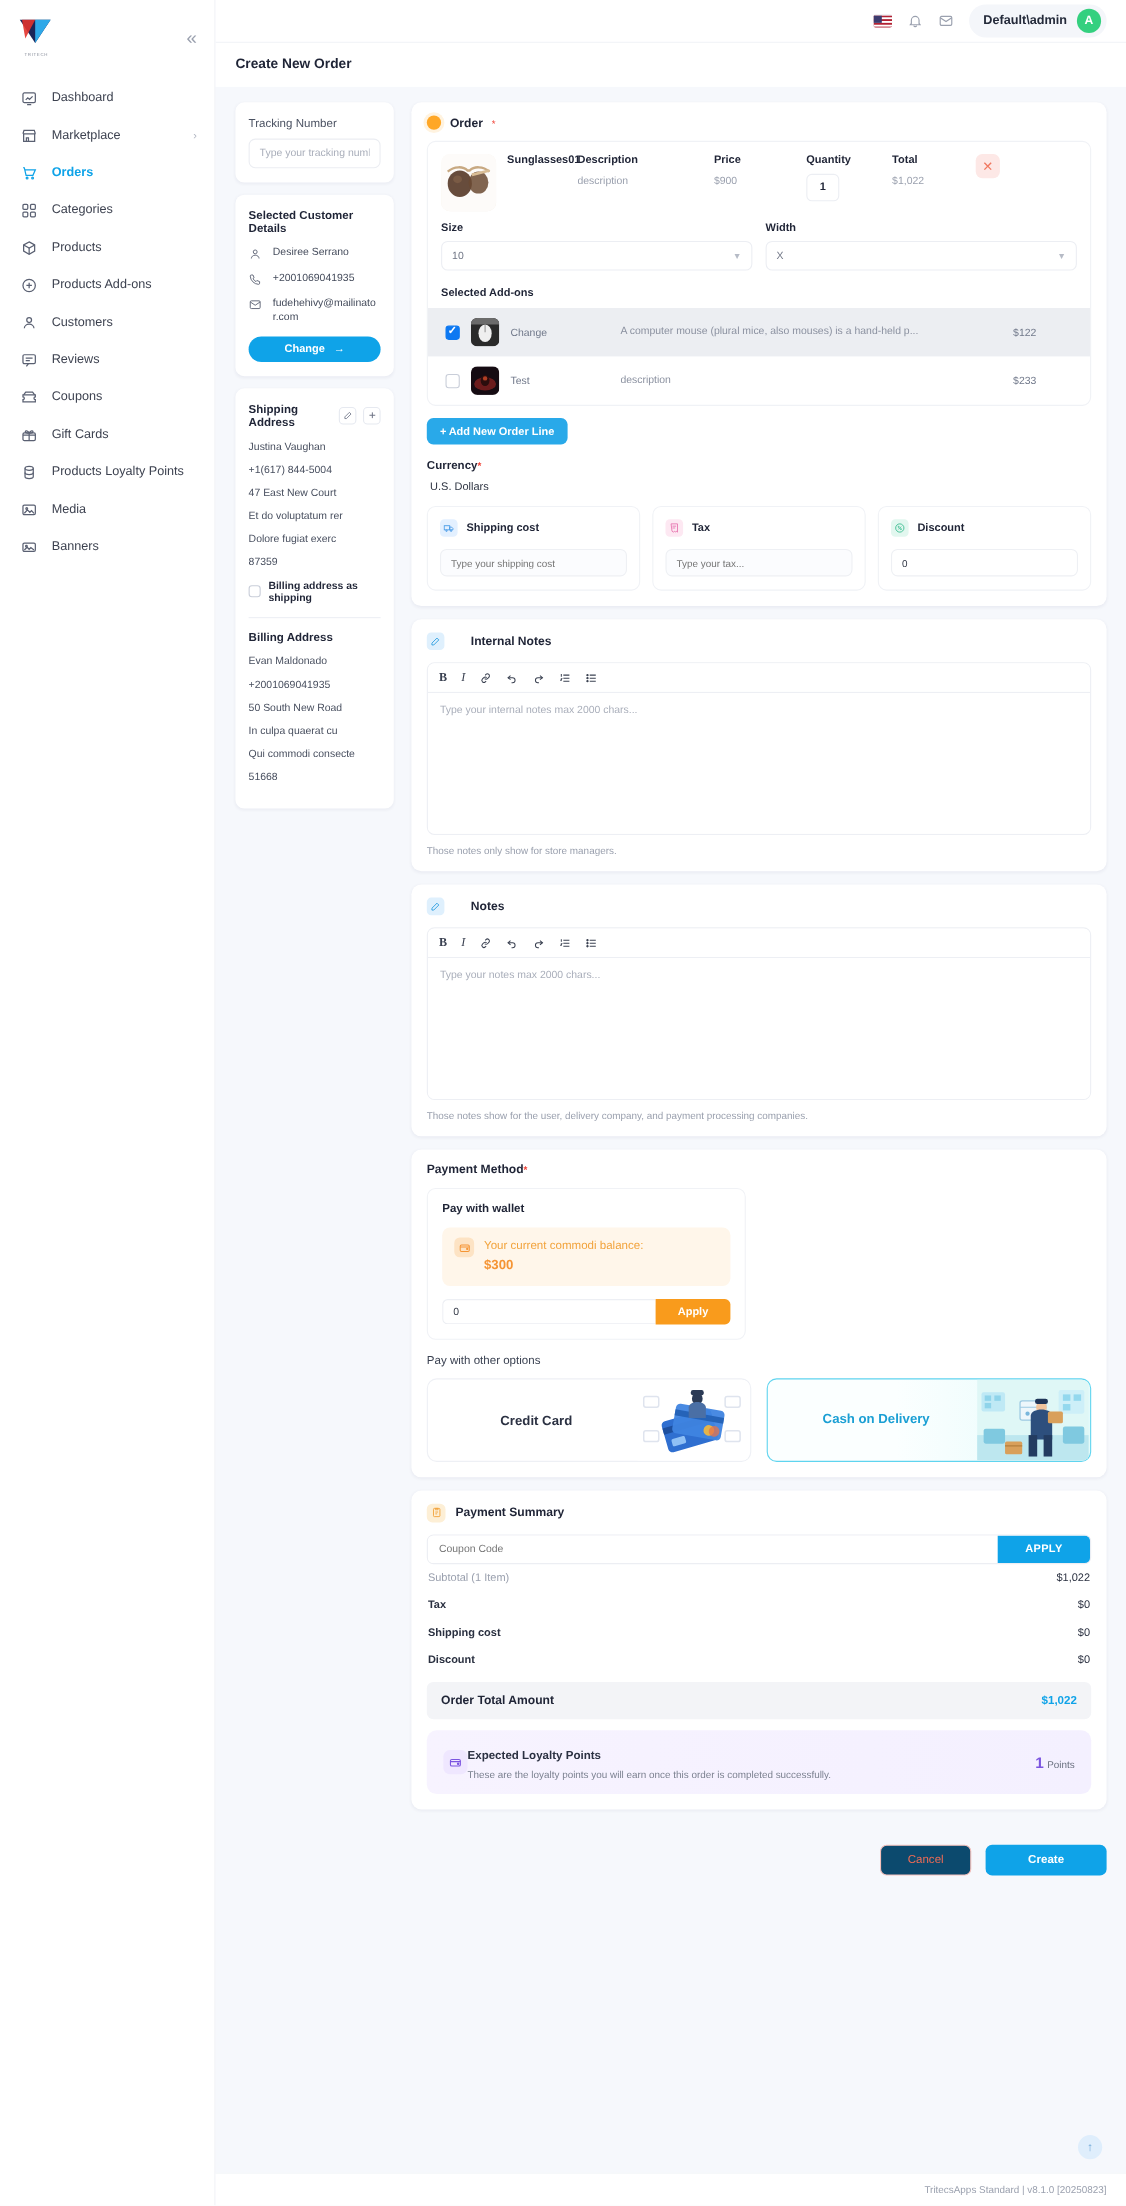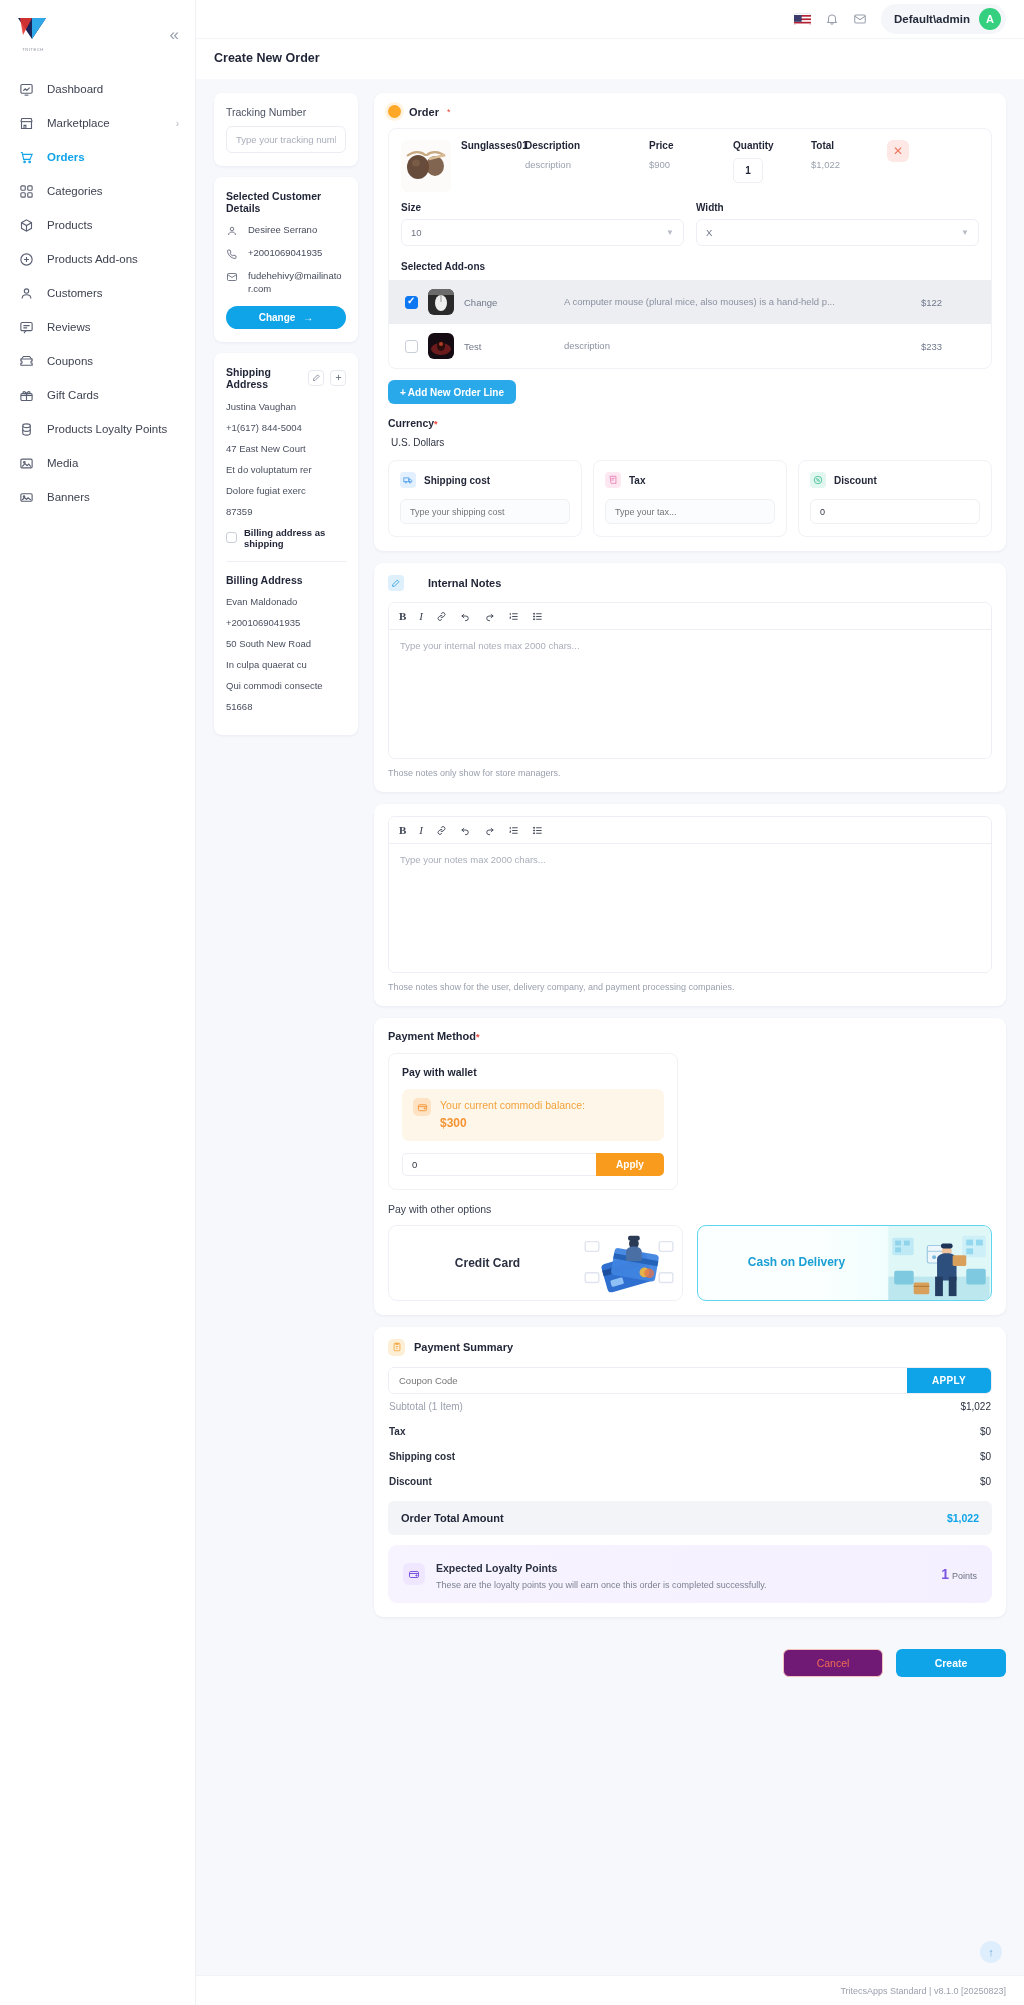--- a/index.html
+++ b/index.html
@@ -168,32 +168,32 @@
   .coupon input { flex:1; border:none; outline:none; font-size: 9.5px; color:#a9aeba; padding: 0 10px; font-family:inherit; }
   .coupon button { width: 84px; background:#0fa3e8; color:#fff; border:none; font-size: 10px; font-weight:700; font-family:inherit; cursor:pointer; letter-spacing:.3px; }
   .sum-row { display:flex; justify-content:space-between; align-items:center; padding: 7px 1px; font-size: 10px; }
   .sum-row .sl2 { color:#2a3040; font-weight:700; }
   .sum-row .sl2 span { color:#9aa0ae; font-weight: 400; }
   .sum-row .sv { color:#2a3040; }
   .total-bar { background:#f3f4f7; border-radius: 6px; display:flex; justify-content:space-between; align-items:center; padding: 11px 13px; margin-top: 7px; }
   .total-bar .tl { font-size: 11px; font-weight:700; color:#1f2436; }
   .total-bar .tv { font-size: 10.5px; font-weight:700; color:#0fa3e8; }
 
-  .loy { margin-top: 10px; background: linear-gradient(90deg,#f7f3ff,#f4f0ff); border-radius: 9px; padding: 13px 15px; display:flex; align-items:center; gap: 11px; }
+  .loy { margin-top: 10px; background: linear-gradient(90deg,#f7f3ff,#f4f0ff); border-radius: 9px; padding: 13px 15px; display:flex; align-items:center; gap: 0; }
   .loy-ico { width: 22px; height:22px; border-radius:6px; background:#efe7ff; display:flex; align-items:center; justify-content:center; flex:0 0 22px; }
   .loy-ico svg { width: 12px; height:12px; color:#7b54e0; display:block; }
   .loy-txt { flex:1; }
   .loy-t { font-size: 10.5px; font-weight:700; color:#2b3142; }
   .loy-d { font-size: 9px; color:#7c8291; margin-top: 4px; }
   .loy-pts { display:flex; align-items:baseline; gap: 3px; }
   .loy-n { font-size: 14px; font-weight:700; color:#7b54e0; }
   .loy-p { font-size: 9px; color:#6b7180; }
 
   .actions { display:flex; justify-content:flex-end; gap: 13px; padding: 20px 0 14px 0; }
-  .btn-cancel { width: 100px; height: 28px; border:1px solid #f3c0bb; border-radius: 6px; background:#701a75; color:#ef6b55; font-size: 10.5px; font-family:inherit; cursor:pointer; }
+  .btn-cancel { width: 83px; height: 28px; border:1px solid #f3c0bb; border-radius: 6px; background:#0c4a6e; color:#ef6b55; font-size: 10.5px; font-family:inherit; cursor:pointer; }
   .btn-create { width: 110px; height: 28px; border:none; border-radius: 6px; background:#0fa3e8; color:#fff; font-size: 10.5px; font-weight:700; font-family:inherit; cursor:pointer; }
 
   .footer { background:#fff; height: 30px; display:flex; align-items:center; justify-content:flex-end; padding: 0 18px; font-size: 9px; color:#9aa0ae; border-top:1px solid #f1f3f7; }
   .scrolltop { position:absolute; right: 22px; bottom: 42px; width: 22px; height:22px; border-radius:50%; background:#dfeefc; color:#6fa9d8; display:flex; align-items:center; justify-content:center; font-size: 11px; cursor:pointer; }
 </style>
 </head>
 <body>
 
 <div class="app">
 
@@ -649,20 +649,28 @@
                     <circle cx="4.5" cy="18" r="1.3" fill="currentColor"></circle>
                   </svg>
                 </span>
             </div>
             <div class="area">Type your internal notes max 2000 chars...</div>
           </div>
           <div class="note-foot">Those notes only show for store managers.</div>
         </div>
 
         <div class="pcard">
+          <div class="note-head">
+            <span class="nbadge">
+                <svg viewBox="0 0 24 24" fill="none" stroke="currentColor" stroke-width="2">
+                  <path d="M4 20h4L19 9l-4-4L4 16v4z"></path>
+                </svg>
+              </span>
+            <span class="nt">Notes</span>
+          </div>
           <div class="editor">
             <div class="tools">
               <span class="tool" style="font-weight:700;font-family:'Liberation Serif',serif">B</span>
               <span class="tool" style="font-style:italic;font-family:'Liberation Serif',serif">I</span>
               <span class="tool">
                   <svg viewBox="0 0 24 24" fill="none" stroke="currentColor" stroke-width="2">
                     <path d="M10 13a4 4 0 005.7 0l2.6-2.6a4 4 0 00-5.7-5.7L11 6.3"></path>
                     <path d="M14 11a4 4 0 00-5.7 0l-2.6 2.6a4 4 0 005.7 5.7L13 17.7"></path>
                   </svg>
                 </span>

